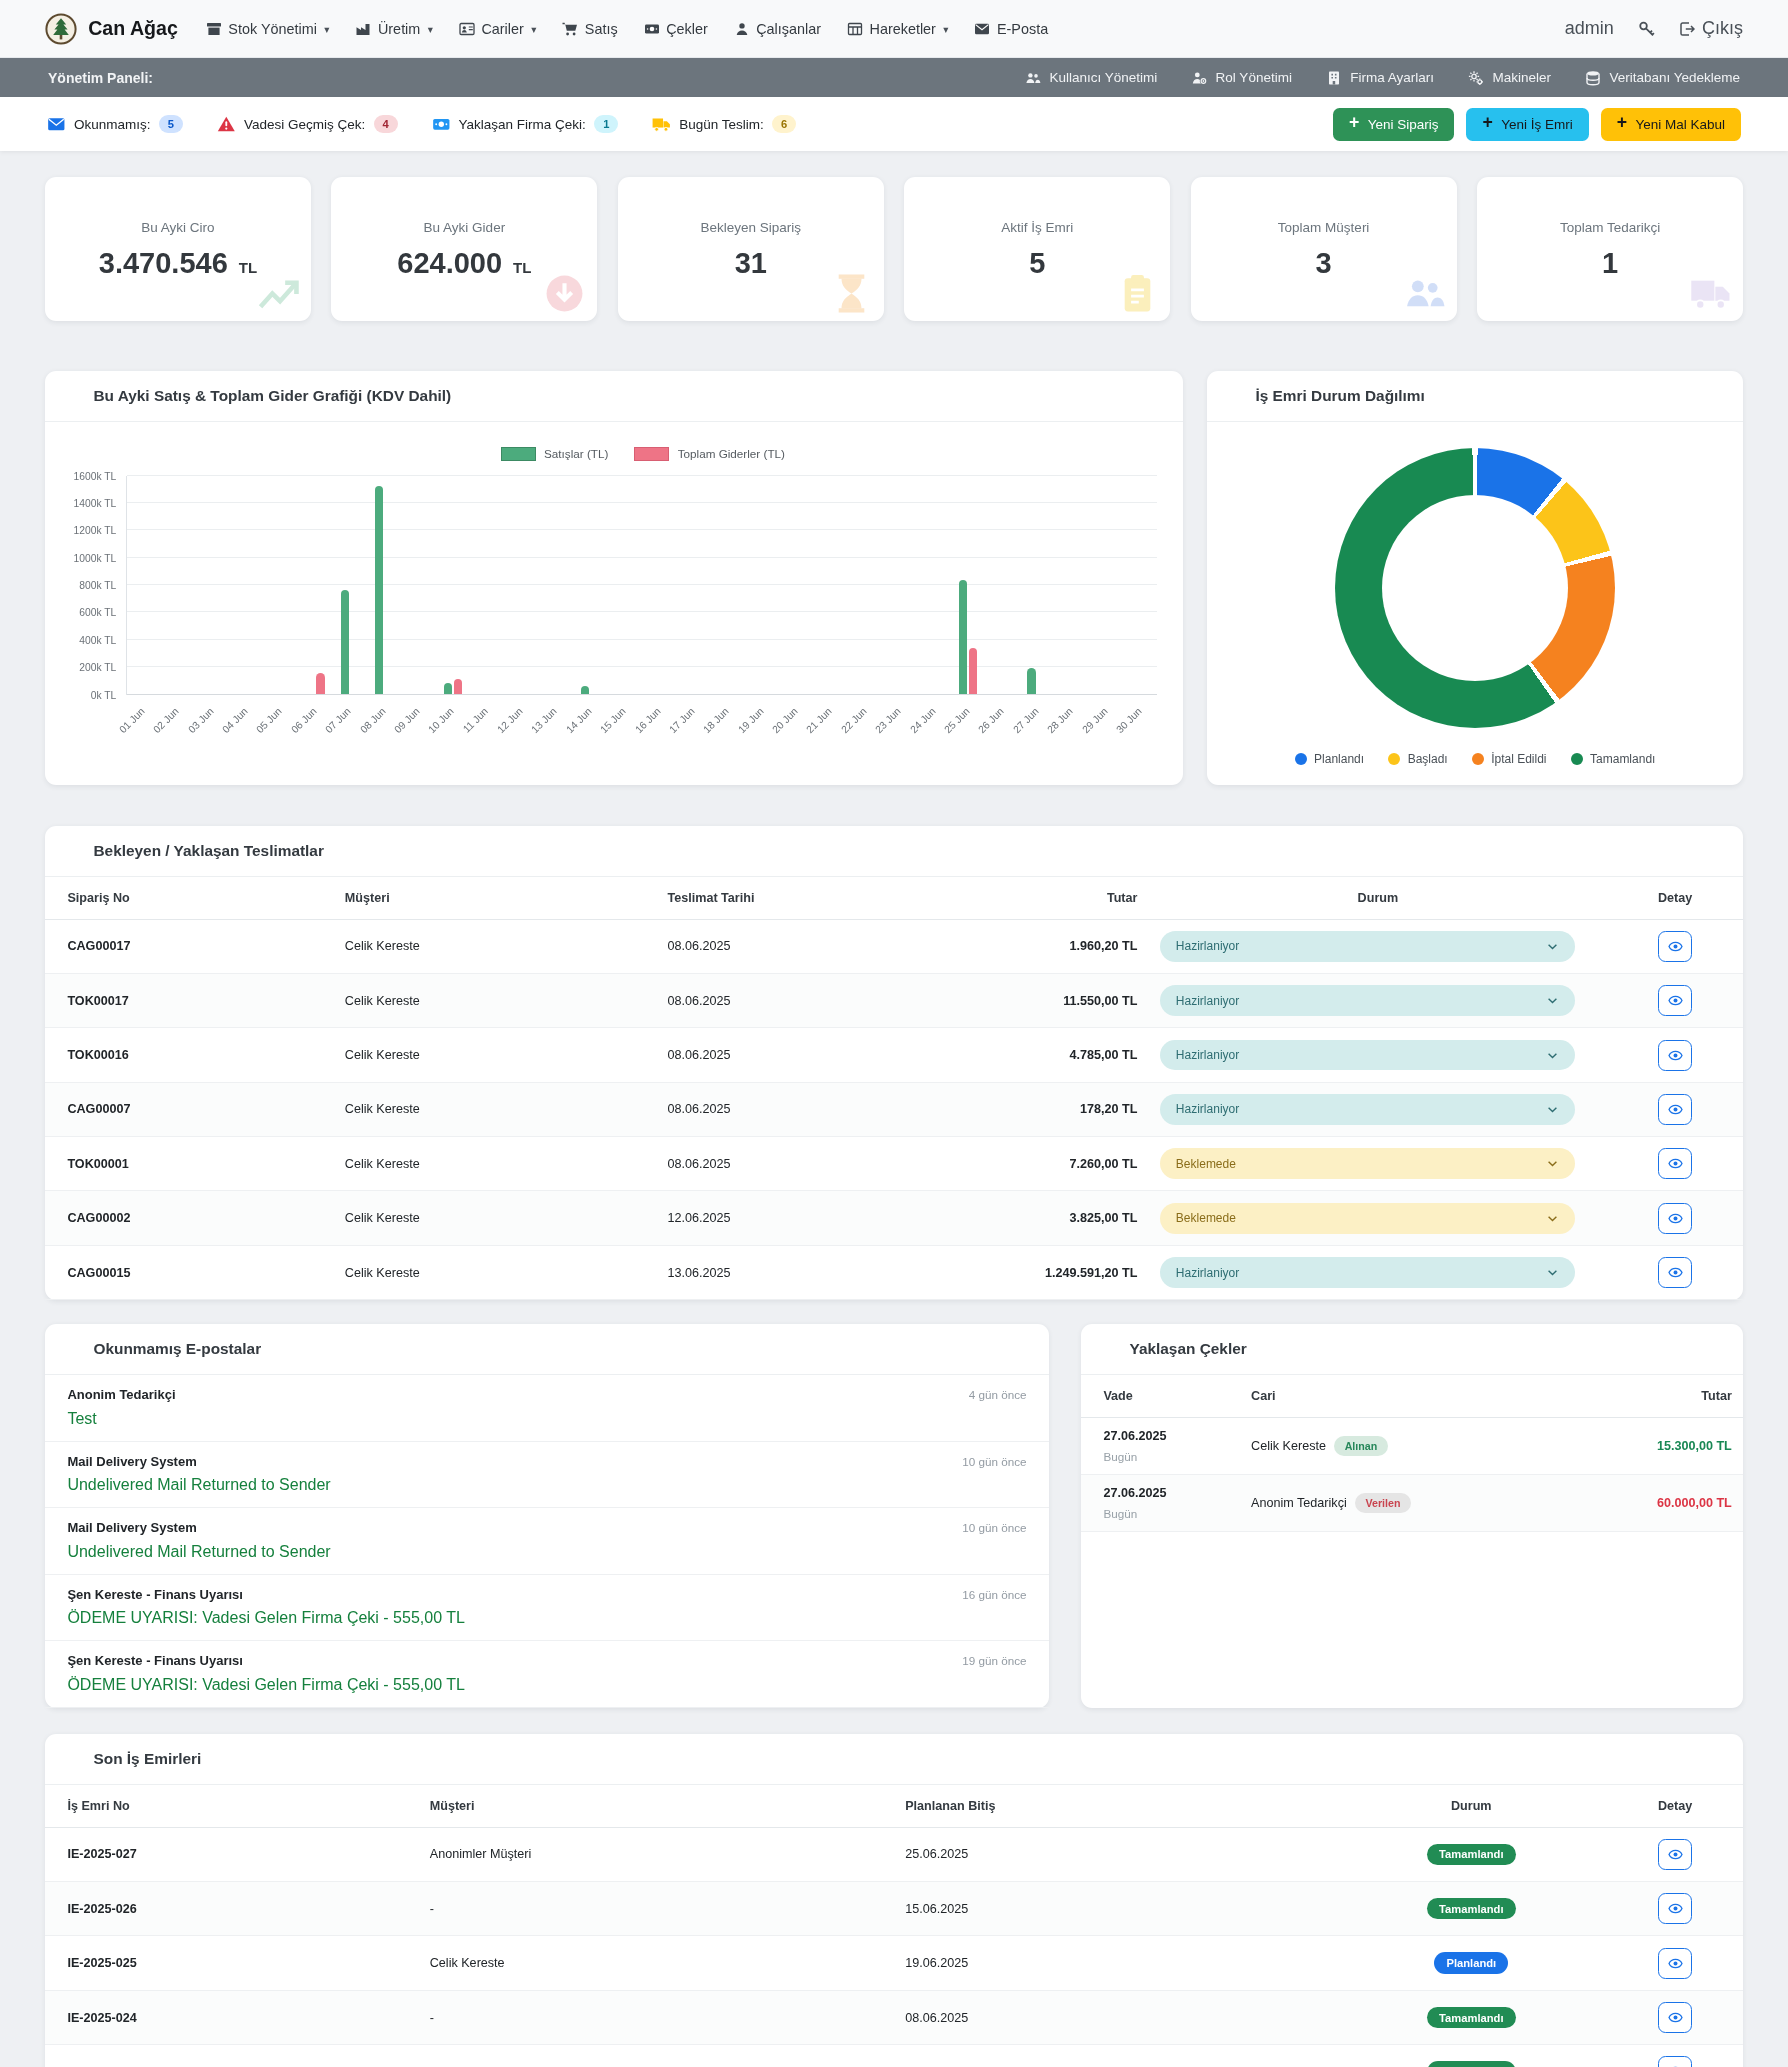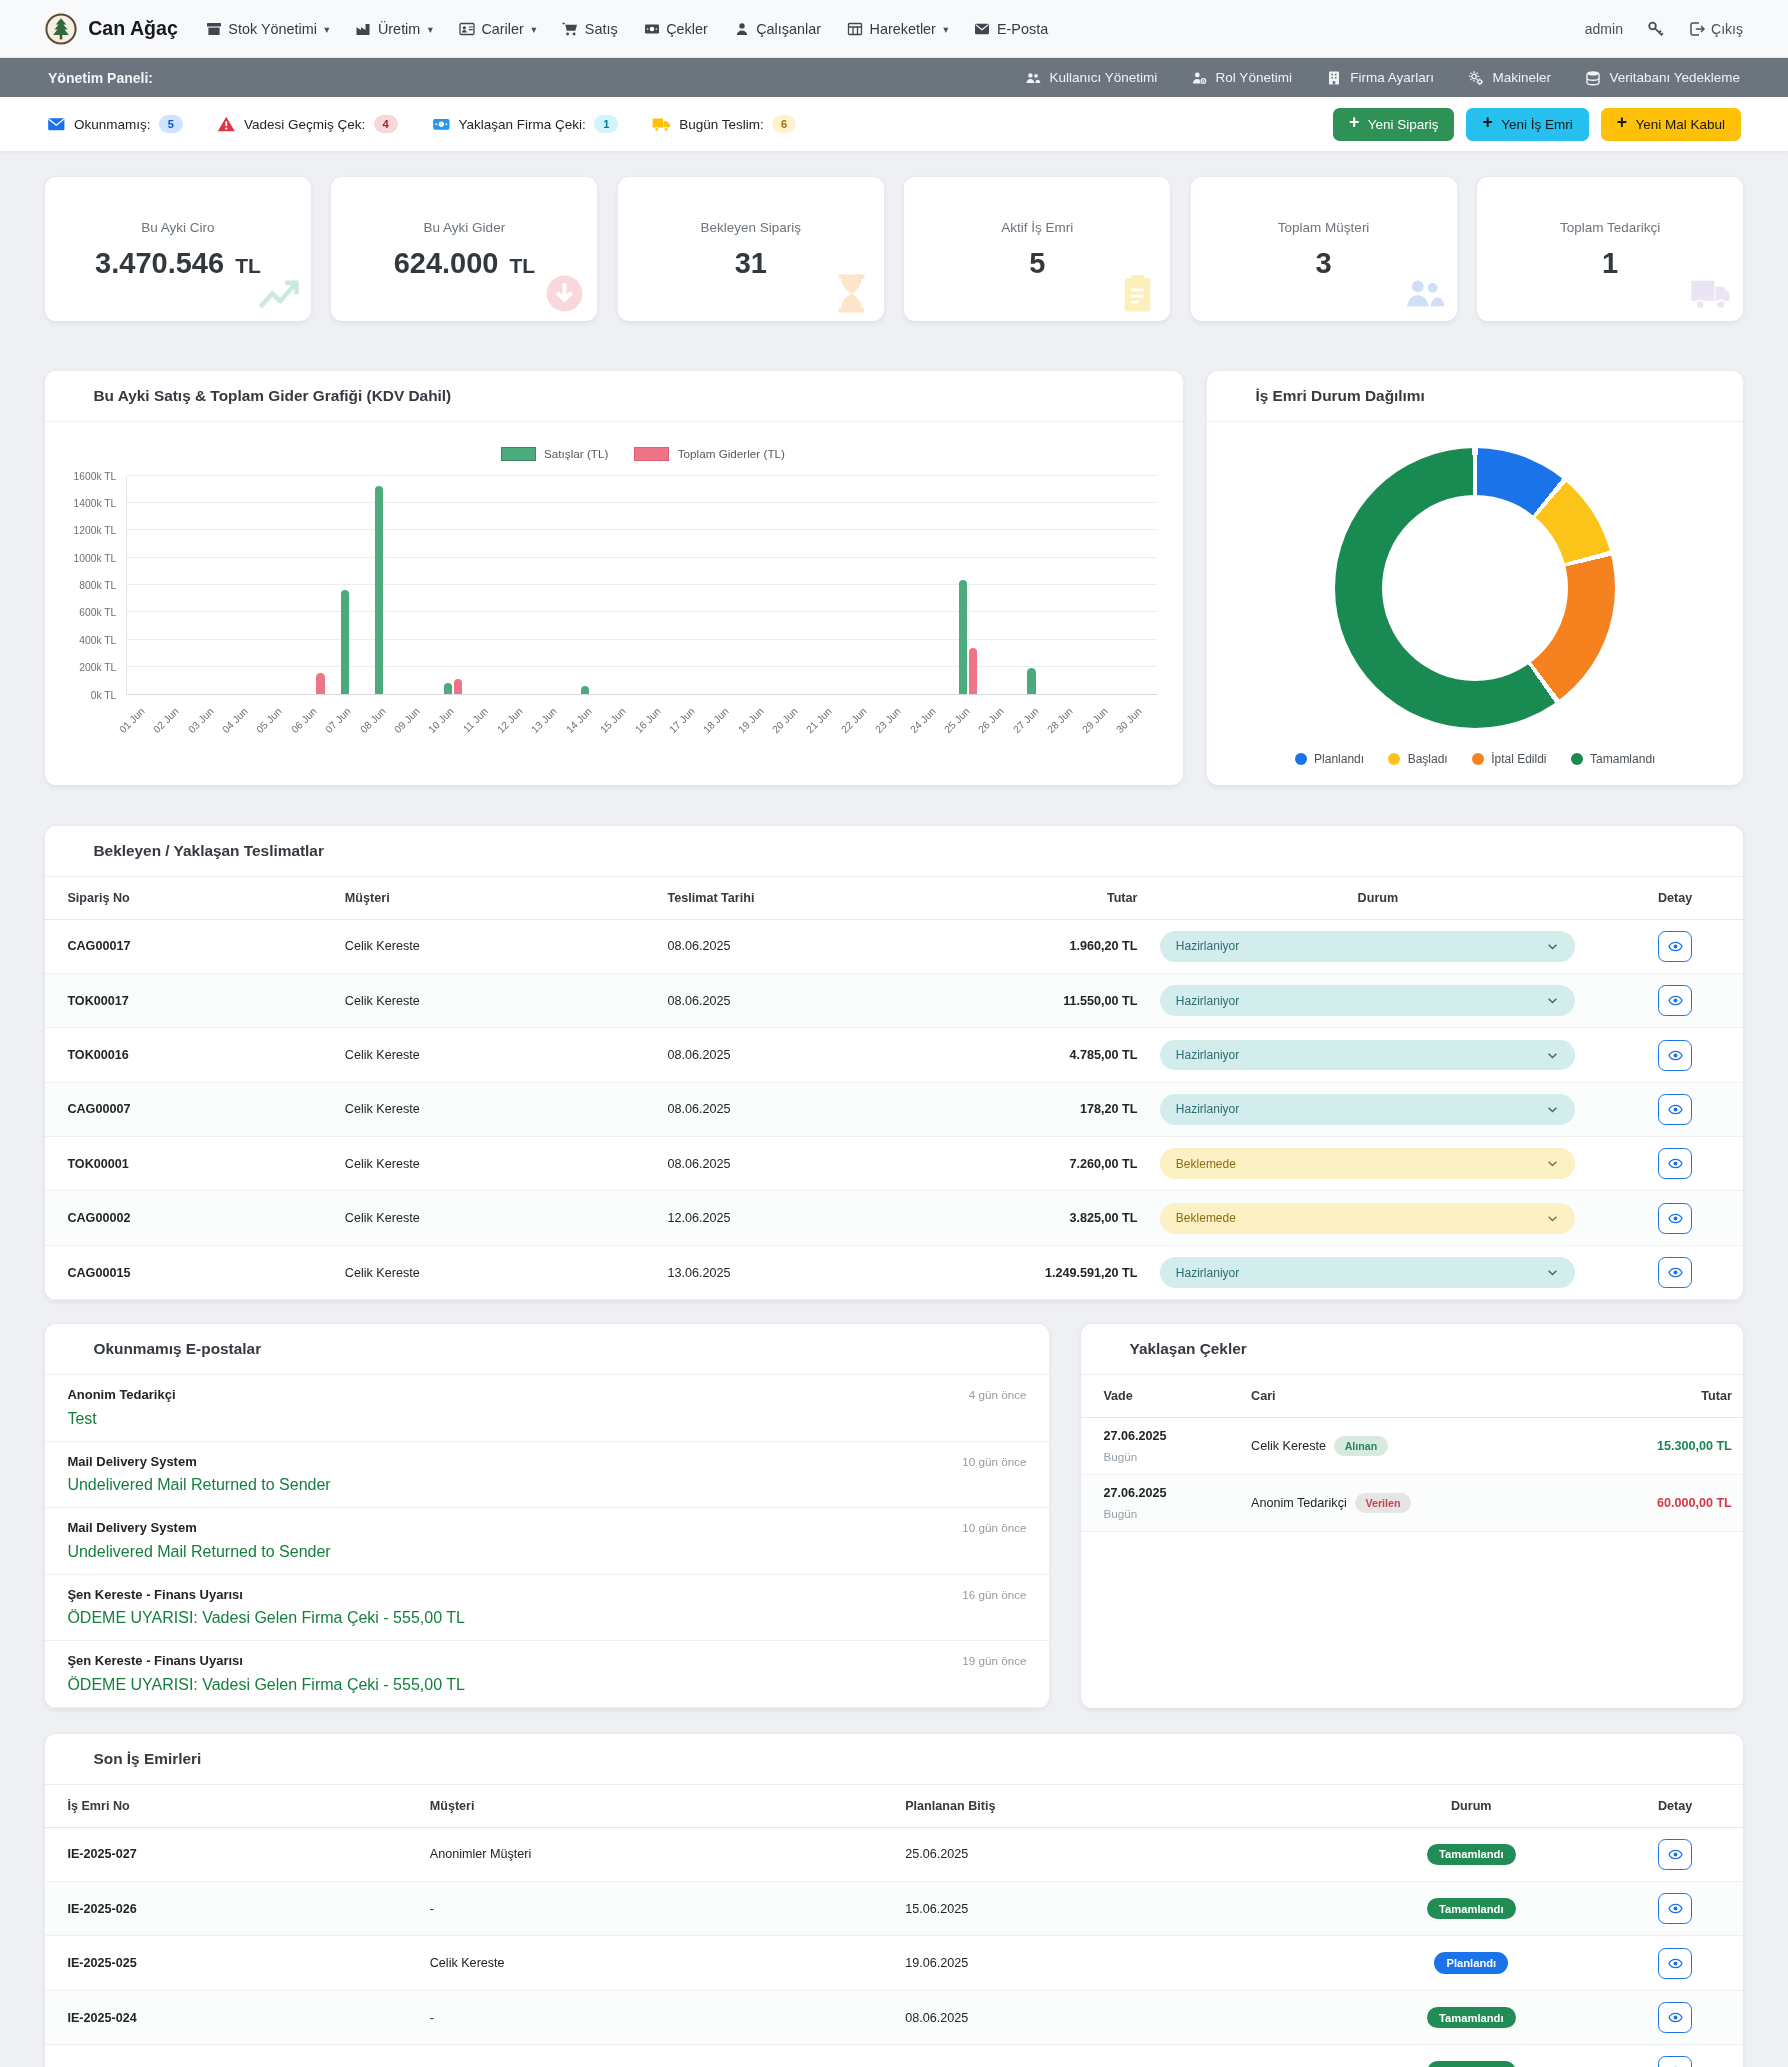--- a/index.html
+++ b/index.html
@@ -15,21 +15,21 @@
 
   
   .navbar { height:58px; background:#f8f9fa; display:flex; align-items:center;
     padding:0 45px; border-bottom:0.9px solid #e7eaed; }
   .logo { width:32px; height:32px; }
   .logo svg { width:100%; height:100%; }
   .brand { font-weight:700; font-size:19.6px; color:#16181b; margin:0 28px 0 11.2px; white-space:nowrap; }
   .nav-menu { display:flex; align-items:center; gap:26px; }
   .nav-item { display:flex; align-items:center; gap:6.5px; color:#343a40; font-size:14.4px; cursor:pointer; white-space:nowrap; }
   .nav-item .caret { font-size:10.3px; color:#495057; margin-left:0.9px; }
-  .nav-right { margin-left:auto; display:flex; align-items:center; gap:24px; color:#495057; font-size:14px; }
+  .nav-right { margin-left:auto; display:flex; align-items:center; gap:24px; color:#495057; font-size:18px; }
   .nav-user { display:flex; align-items:center; gap:6.5px; }
 
   
   .adminbar { height:39px; background:#6c757d; color:#f1f3f5; display:flex; align-items:center; padding:0 48px; }
   .adminbar-title { font-weight:700; font-size:14px; }
   .admin-links { margin-left:auto; display:flex; gap:34px; }
   .admin-link { display:flex; align-items:center; gap:8.4px; font-size:13.5px; color:#f1f3f5; cursor:pointer; white-space:nowrap; }
 
   
   .alertbar { height:54px; background:#ffffff; box-shadow:0 1.9px 4.7px rgba(0,0,0,.07);
@@ -55,21 +55,21 @@
     border-bottom:0.9px solid #eceff1; font-weight:700; font-size:15.4px; color:#343a40; }
   .card-header .ic { width:17.7px; height:17.7px; }
 
   
   .stats { display:grid; grid-template-columns:repeat(6,1fr); gap:20.5px; }
   .stat-card { height:144px; position:relative; display:flex; flex-direction:column;
     align-items:center; justify-content:center; overflow:hidden;
     background:#fff; border-radius:11.2px; box-shadow:0 1.9px 5.6px rgba(40,50,60,.08); }
   .stat-label { color:#6c757d; font-size:13.5px; margin-bottom:14px; }
   .stat-value { font-size:29px; font-weight:700; color:#33383d; line-height:1; }
-  .stat-unit  { font-size:21px; margin-left:11px; }
+  .stat-unit  { font-size:15px; margin-left:11px; }
   .stat-icon  { position:absolute; right:12px; bottom:7.5px; width:41px; height:41px; opacity:.28; }
   .stat-icon svg { width:100%; height:100%; }
 
   
   .charts-row { display:grid; grid-template-columns:1fr 536px; gap:24px; margin-top:50px; align-items:stretch; }
   .chart-body { padding:17px 26px 5.6px 18.6px; }
   .legend { display:flex; justify-content:center; gap:26px; margin:7.5px 0 15px 65px; }
   .legend-item { display:flex; align-items:center; gap:8.4px; font-size:11.7px; color:#555b60; }
   .legend-swatch { width:35px; height:14px; border:1.4px solid; }
   .chart-wrap { display:flex; }

